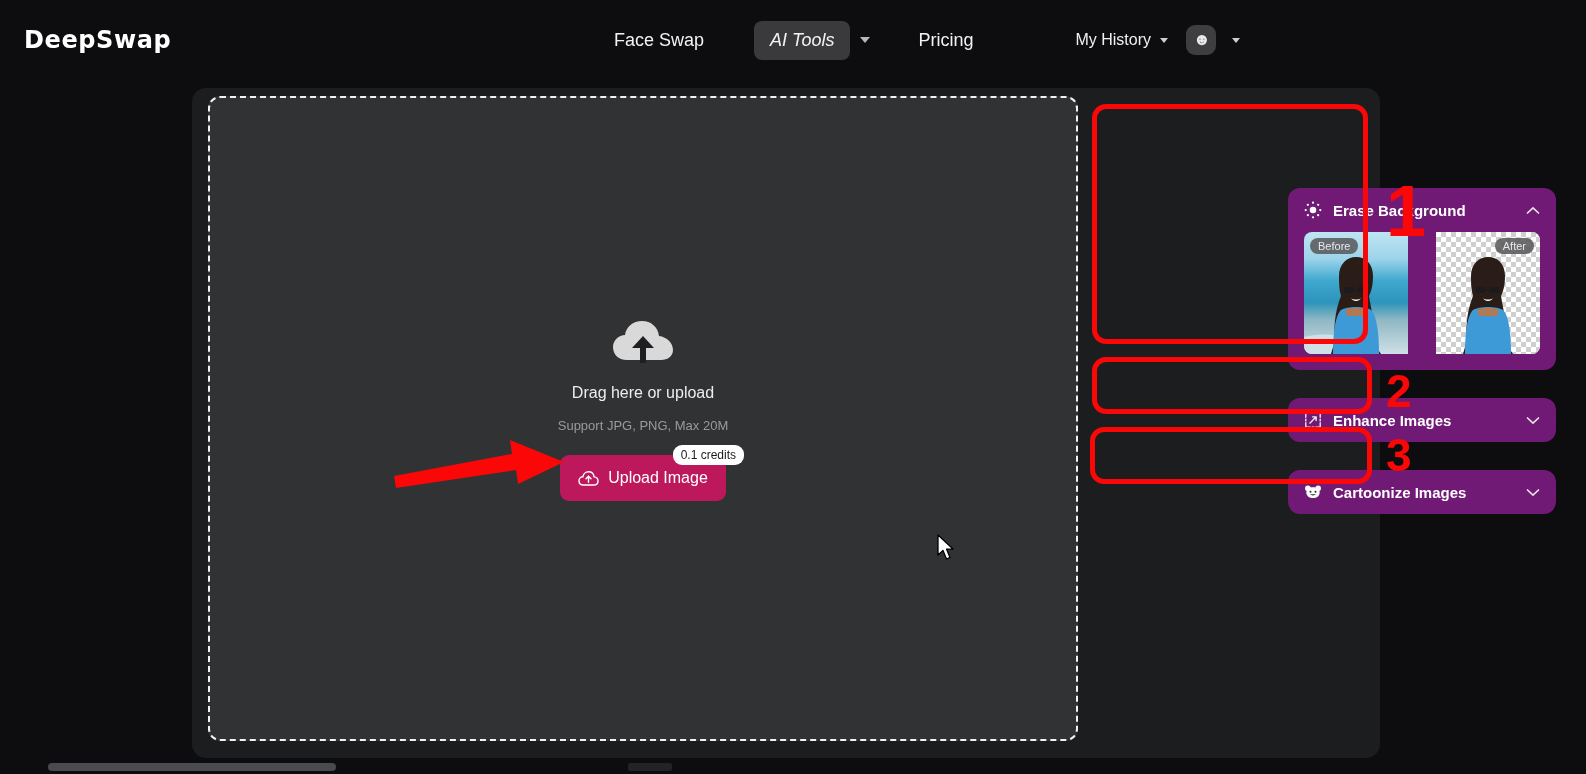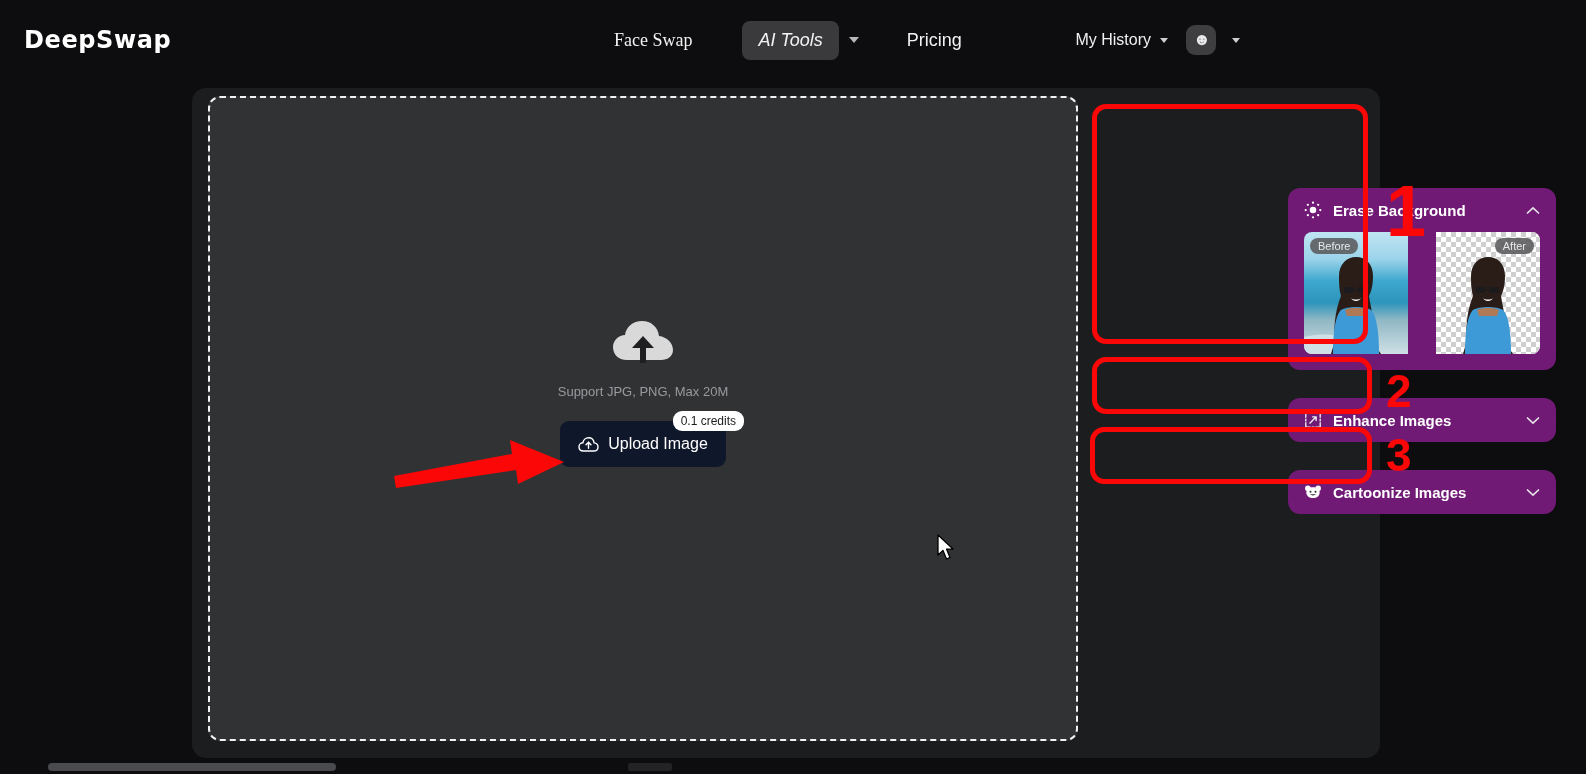--- a/index.html
+++ b/index.html
@@ -55,21 +55,21 @@
     font-style: italic;
   }
   .nav-caret {
     width: 0; height: 0;
     border-left: 5px solid transparent;
     border-right: 5px solid transparent;
     border-top: 6px solid #b8b8bc;
     margin-left: 10px;
     margin-right: 26px;
   }
-  #nav .nav-item:first-child { margin-left: 0; font-family: Liberation Serif, serif; }
+  #nav .nav-item:first-child { margin-left: 0; }
   #nav-pricing { margin-left: 8px; }
 
   #header-right {
     position: absolute;
     right: 24px; top: 22px;
     display: flex;
     align-items: center;
     height: 36px;
   }
   #my-history {
@@ -141,21 +141,21 @@
   #drop-sub {
     font-size: 13px;
     color: #9a9a9e;
     margin-bottom: 22px;
   }
   #upload-wrap {
     position: relative;
     display: inline-block;
   }
   #upload-btn {
-    background: #0f172a;
+    background: #be185d;
     border: none;
     border-radius: 9px;
     width: 166px;
     height: 46px;
     color: #ffffff;
     font-size: 16px;
     font-family: "Liberation Sans", sans-serif;
     display: flex;
     align-items: center;
     justify-content: center;
@@ -354,20 +354,21 @@
 
   <div id="dropzone">
     <div id="dropzone-inner">
 
       <svg id="cloud-big" viewBox="0 0 64 48">
         <path d="M16 42 C7 42 2 36 2 29 C2 22 8 17 14 17 C15 9 22 3 31 3 C40 3 47 9 48 18 C56 19 62 25 62 32 C62 38 57 42 50 42 Z" fill="#d9d9d9"></path>
         <rect x="29" y="24" width="6" height="21" fill="#1f1f22"></rect>
         <path d="M32 18 L43 30 L21 30 Z" fill="#1f1f22"></path>
       </svg>
 
+      <div id="drop-title">Drag here or upload</div>
       <div id="drop-sub">Support JPG, PNG, Max 20M</div>
 
       <div id="upload-wrap">
         <button id="upload-btn">
           <svg width="21" height="17" viewBox="0 0 21 17">
             <path d="M5.5 15 C2.6 15 1 13 1 10.7 C1 8.4 2.9 6.8 4.9 6.8 C5.3 4 7.6 1.8 10.5 1.8 C13.4 1.8 15.7 3.9 16.1 6.9 C18.5 7.2 20 8.9 20 10.9 C20 13.2 18.3 15 15.8 15 Z" fill="none" stroke="#ffffff" stroke-width="1.4"></path>
             <path d="M10.5 6.2 L10.5 12.3 M10.5 6.2 L8 8.8 M10.5 6.2 L13 8.8" fill="none" stroke="#ffffff" stroke-width="1.4" stroke-linecap="round"></path>
           </svg>
           <span>Upload Image</span>
         </button>

